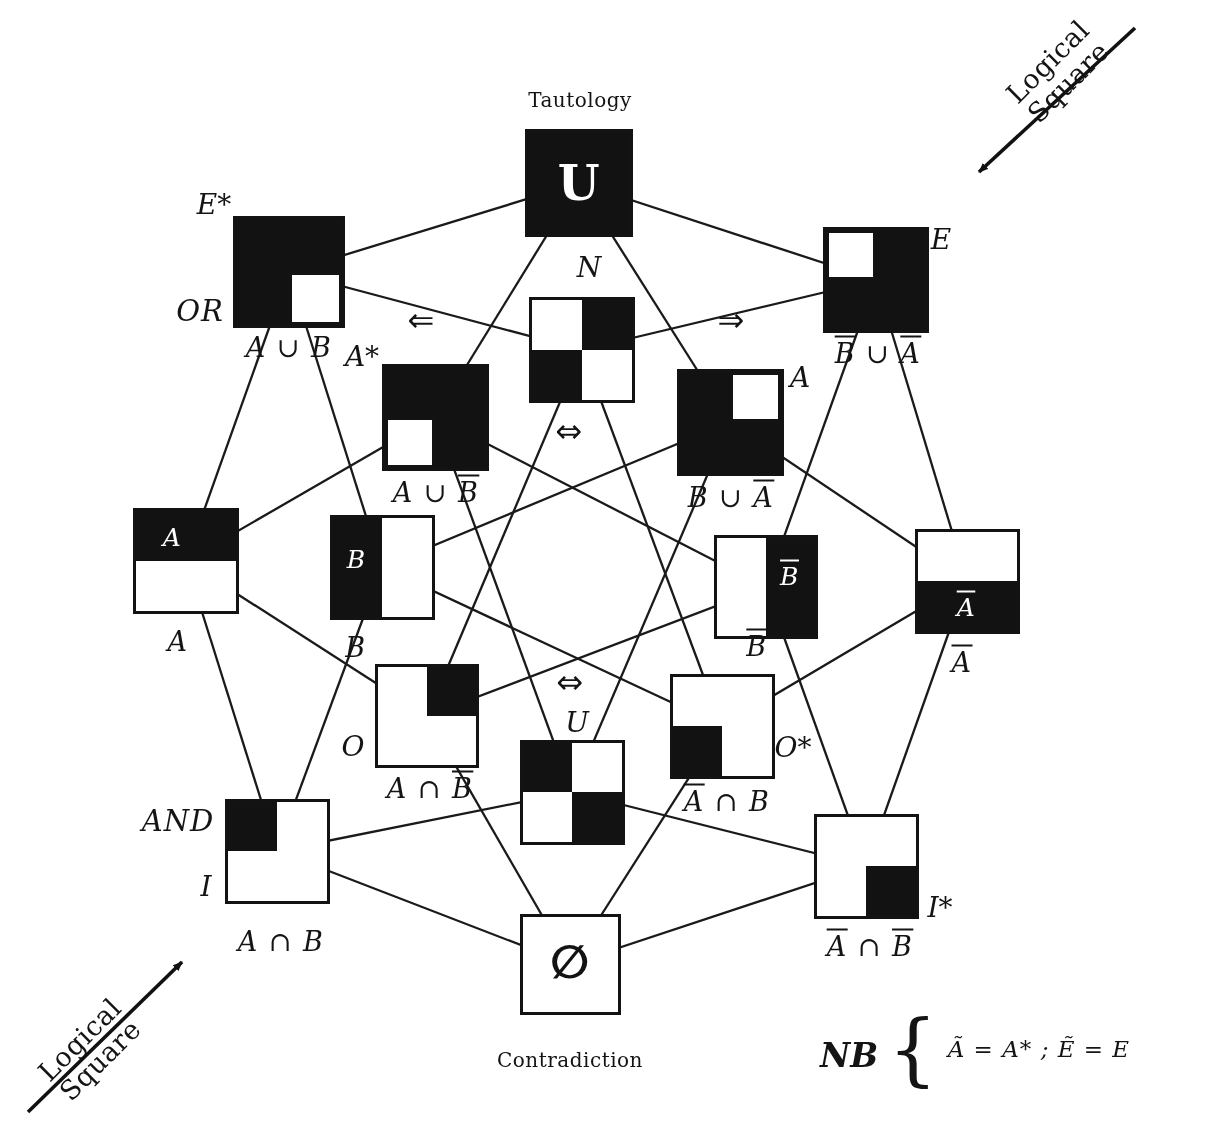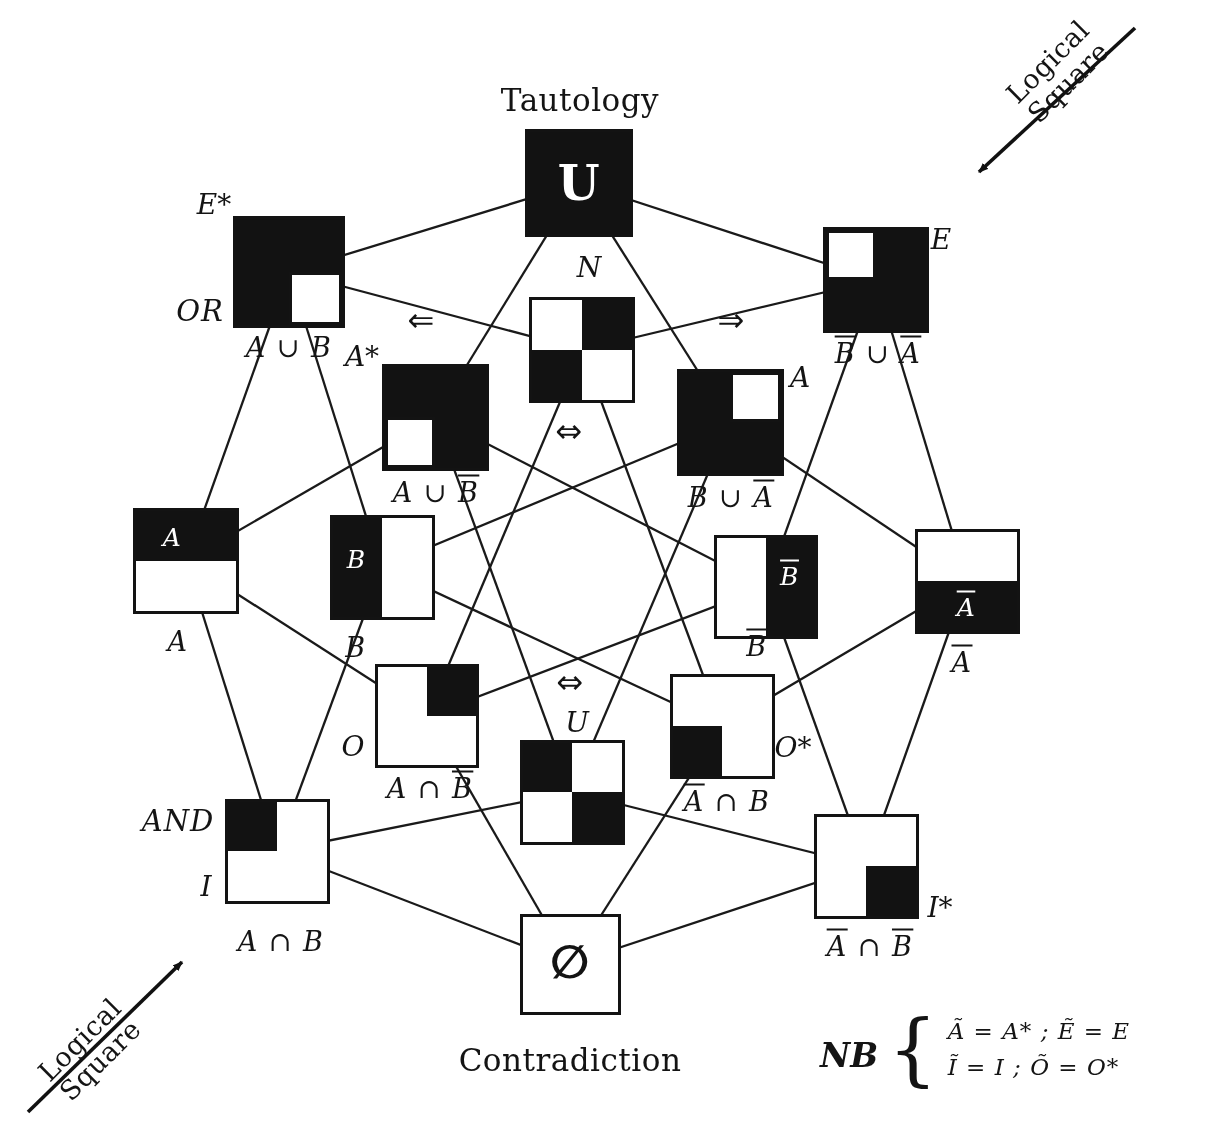--- a/index.html
+++ b/index.html
@@ -11,21 +11,21 @@
   .node{position:absolute;background:#fff;border:3px solid #131313;box-sizing:border-box;z-index:2;}
   .q{position:absolute;width:50%;height:50%;box-sizing:border-box;}
   .tl{left:0;top:0}.tr{left:50%;top:0}.bl{left:0;top:50%}.br{left:50%;top:50%}
   .black{background:#121212;}
   .inset{background:#fff;border:3px solid #131313;}
   .inner{position:absolute;transform:translate(-50%,-50%);z-index:2;font-family:"DejaVu Serif","DejaVu Sans",serif;letter-spacing:.5px;}
   .fl{position:absolute;transform:translate(-50%,-50%);white-space:nowrap;z-index:3;}
   .caption{font-style:italic;font-size:27px;letter-spacing:1.5px;}
   .glyph{font-style:italic;font-size:28px;font-weight:500;}
   .ov{text-decoration:overline;}
-  .title{font-size:31px;letter-spacing:.5px;}
+  .title{font-size:20px;letter-spacing:.5px;}
   .word{font-style:italic;font-size:29px;letter-spacing:1px;}
   .rel{font-size:32px;font-family:"DejaVu Sans","DejaVu Serif",sans-serif;}
   #title-top{left:580px;top:100px;}
   #title-bottom{left:570px;top:1037px;margin-top:23px;}
   #word-or{left:200px;top:311px;text-align:right;}
   #word-and{left:178px;top:821px;}
   #rel-left{left:421px;top:320px;}
   #rel-right{left:731px;top:320px;}
   #rel-iff-upper{left:569px;top:431px;}
   #rel-iff-lower{left:570px;top:682px;}
@@ -104,21 +104,20 @@
   <div class="corner" id="corner-bl">
     <span>Logical</span>
     <span>Square</span>
   </div>
 
   <div id="nb">
     <span class="nb-label">NB</span>
     <span class="nb-brace">{</span>
     <span class="nb-rows">
       <span class="nb-row">Ã = A* ;  Ẽ = E</span>
-      <span class="nb-row">Ĩ = I ;  Õ = O*</span>
     </span>
   </div>
 
 <div class="node" style="left: 525px; top: 129px; width: 108px; height: 108px;">
       <div class="q tl black"></div>
       <div class="q tr black"></div>
       <div class="q bl black"></div>
       <div class="q br black"></div>
       <div class="inner" style="left: 50%; top: 50%; font-size: 48px; color: rgb(255, 255, 255); font-weight: bold; font-style: normal;"><span>U</span></div>
     </div>

